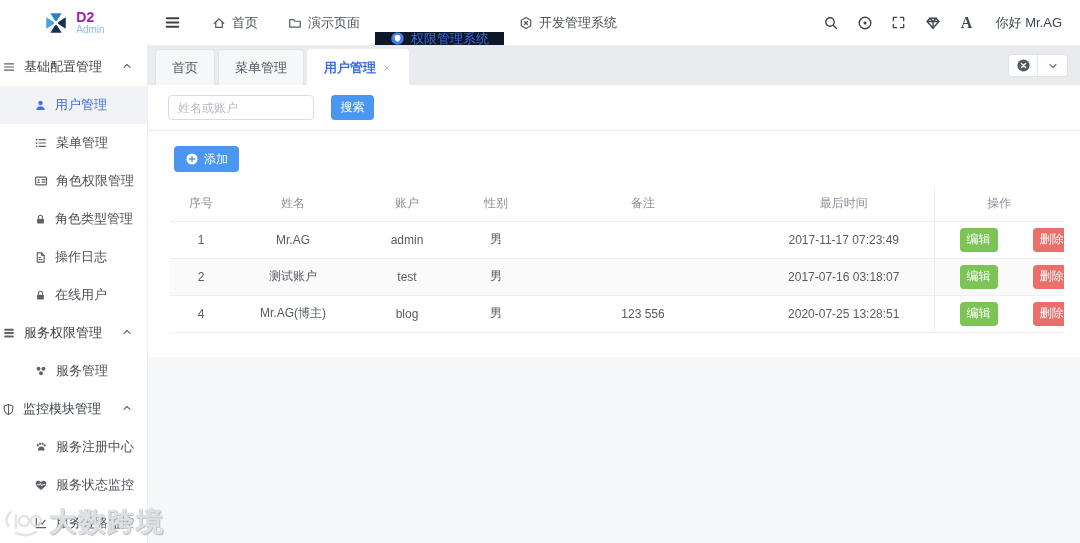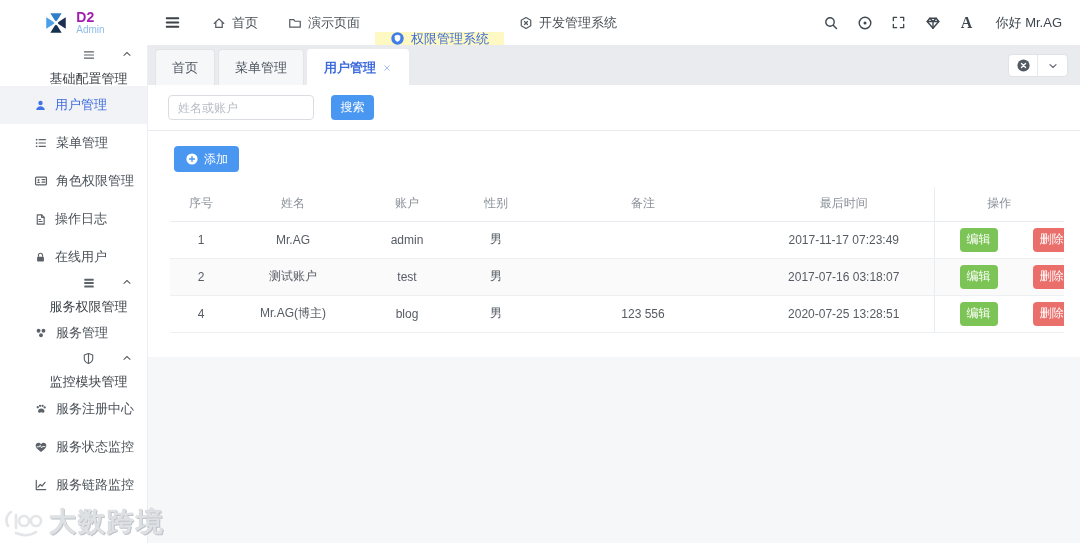--- a/index.html
+++ b/index.html
@@ -15,36 +15,36 @@
   
   .header { position:absolute; top:0; left:0; right:0; height:45px; background:#fff; display:flex; align-items:stretch; z-index:5; }
   .logo { width:148px; display:flex; align-items:center; justify-content:center; gap:7px; }
   .logo-text { line-height:1.05; }
   .logo-line1 { color:#a21caf; font-size:14px; font-weight:700; }
   .logo-line2 { color:#8fbce9; font-size:10px; }
   .hamburger { display:flex; align-items:center; padding:0 16px; color:#3c4248; cursor:pointer; }
   .nav { display:flex; align-items:stretch; }
   .nav-item { display:flex; align-items:center; gap:6px; padding:0 15px; color:#4a5056; cursor:pointer; white-space:nowrap; }
   .nav-item .icon { color:#565c62; }
-  .nav-item.active { background:#fef9c3; color:var(--accent,#3f6cdd);margin-top:32px; }
+  .nav-item.active { background:#0f172a; color:var(--accent,#3f6cdd);margin-top:32px; }
   .nav-item.active .icon { color:#3f7de8; }
   .header-spacer { flex:1; }
   .header-actions { display:flex; align-items:center; gap:8px; padding-right:10px; }
   .action-btn { display:flex; align-items:center; justify-content:center; width:26px; height:45px; color:#3e464e; cursor:pointer; }
   .font-a { font-family:"Liberation Serif","DejaVu Serif",serif; font-size:16px; font-weight:700; }
   .greeting { color:#3e464e; font-size:13px; padding:0 18px 0 6px; display:flex; align-items:center; cursor:pointer;text-align:right; }
 
   
   .body { position:absolute; top:45px; left:0; right:0; bottom:0; display:flex; }
   .sidebar { width:148px; background:#fff; border-right:1px solid #eceef1; padding-top:3px; overflow:hidden; }
   .main { flex:1; display:flex; flex-direction:column; background:var(--content-bg,#f6f7f9); min-width:0; }
 
   
   .s-row { position:relative; height:38px; display:flex; align-items:center; gap:8px; cursor:pointer; font-size:13px; }
-  .s-group { padding-left:30px; color:#3d4249;flex-direction:column; }
+  .s-group { padding-left:2px; color:#3d4249; }
   .s-item { padding-left:34px; color:#4b5158; }
   .s-row .icon { color:#5c6268; }
   .s-item.active { background:#f2f3f6; color:var(--accent,#3f6cdd); }
   .s-item.active .icon { color:#4373e6; }
   .s-chevron { position:absolute; right:14px; color:#9aa0a8; }
 
   
   .tabstrip { position:relative; height:40px; background:#e9ebee; display:flex; align-items:flex-end; padding-left:7px; flex:0 0 auto; }
   .tab { height:36px; display:flex; align-items:center; gap:6px; padding:0 16px; font-size:13px; color:#4e565f;
          background:#f6f7f9; border:1px solid #e2e4e8; border-bottom:none; border-radius:4px 4px 0 0; margin-right:3px; cursor:pointer; white-space:nowrap; }
@@ -227,20 +227,29 @@
         <div class="s-row s-item">
             <span class="icon">
             <svg width="14" height="14" viewBox="0 0 16 16" fill="none" stroke="currentColor" stroke-width="1.4" stroke-linecap="round" stroke-linejoin="round">
               <rect x="1.8" y="3.6" width="12.4" height="8.8" rx="1"></rect>
               <circle cx="5.2" cy="6.8" r="1.1" fill="currentColor" stroke="none"></circle>
               <path d="M3.5 10.3c.3-1.1 1-1.7 1.7-1.7s1.4.6 1.7 1.7z" fill="currentColor" stroke="none"></path>
               <path d="M9.2 6.4h3.2M9.2 9.4h3.2"></path>
             </svg>
           </span>
             <span>角色权限管理</span>
+          </div>
+        <div class="s-row s-item">
+            <span class="icon">
+            <svg width="13" height="13" viewBox="0 0 16 16">
+              <rect x="3.8" y="7" width="8.4" height="6" rx="1" fill="currentColor"></rect>
+              <path d="M5.5 7V5.2a2.5 2.5 0 015 0V7" fill="none" stroke="currentColor" stroke-width="1.4"></path>
+            </svg>
+          </span>
+            <span>角色类型管理</span>
           </div>
         <div class="s-row s-item">
             <span class="icon">
             <svg width="13" height="13" viewBox="0 0 16 16" fill="none" stroke="currentColor" stroke-width="1.4" stroke-linecap="round" stroke-linejoin="round">
               <path d="M4 2.3h5.4l3.1 3v8.4H4z"></path>
               <path d="M9.4 2.3v3h3.1"></path>
               <path d="M6 8h2M6 10.5h4"></path>
             </svg>
           </span>
             <span>操作日志</span>

